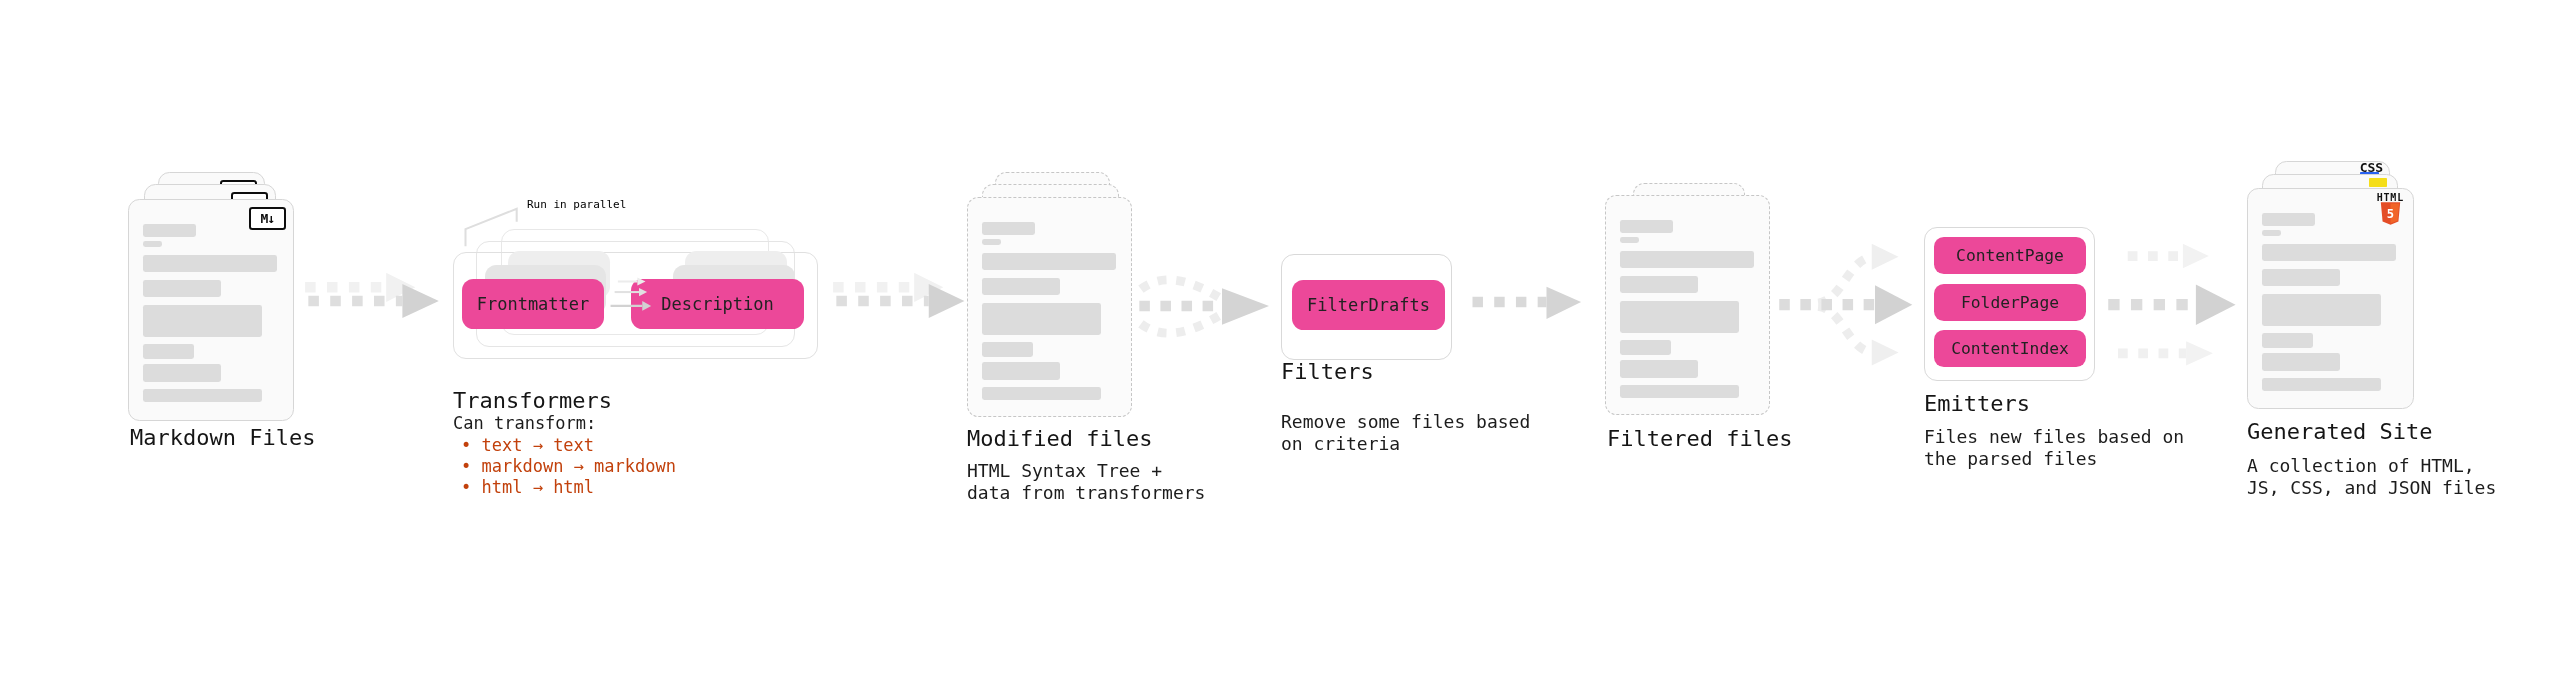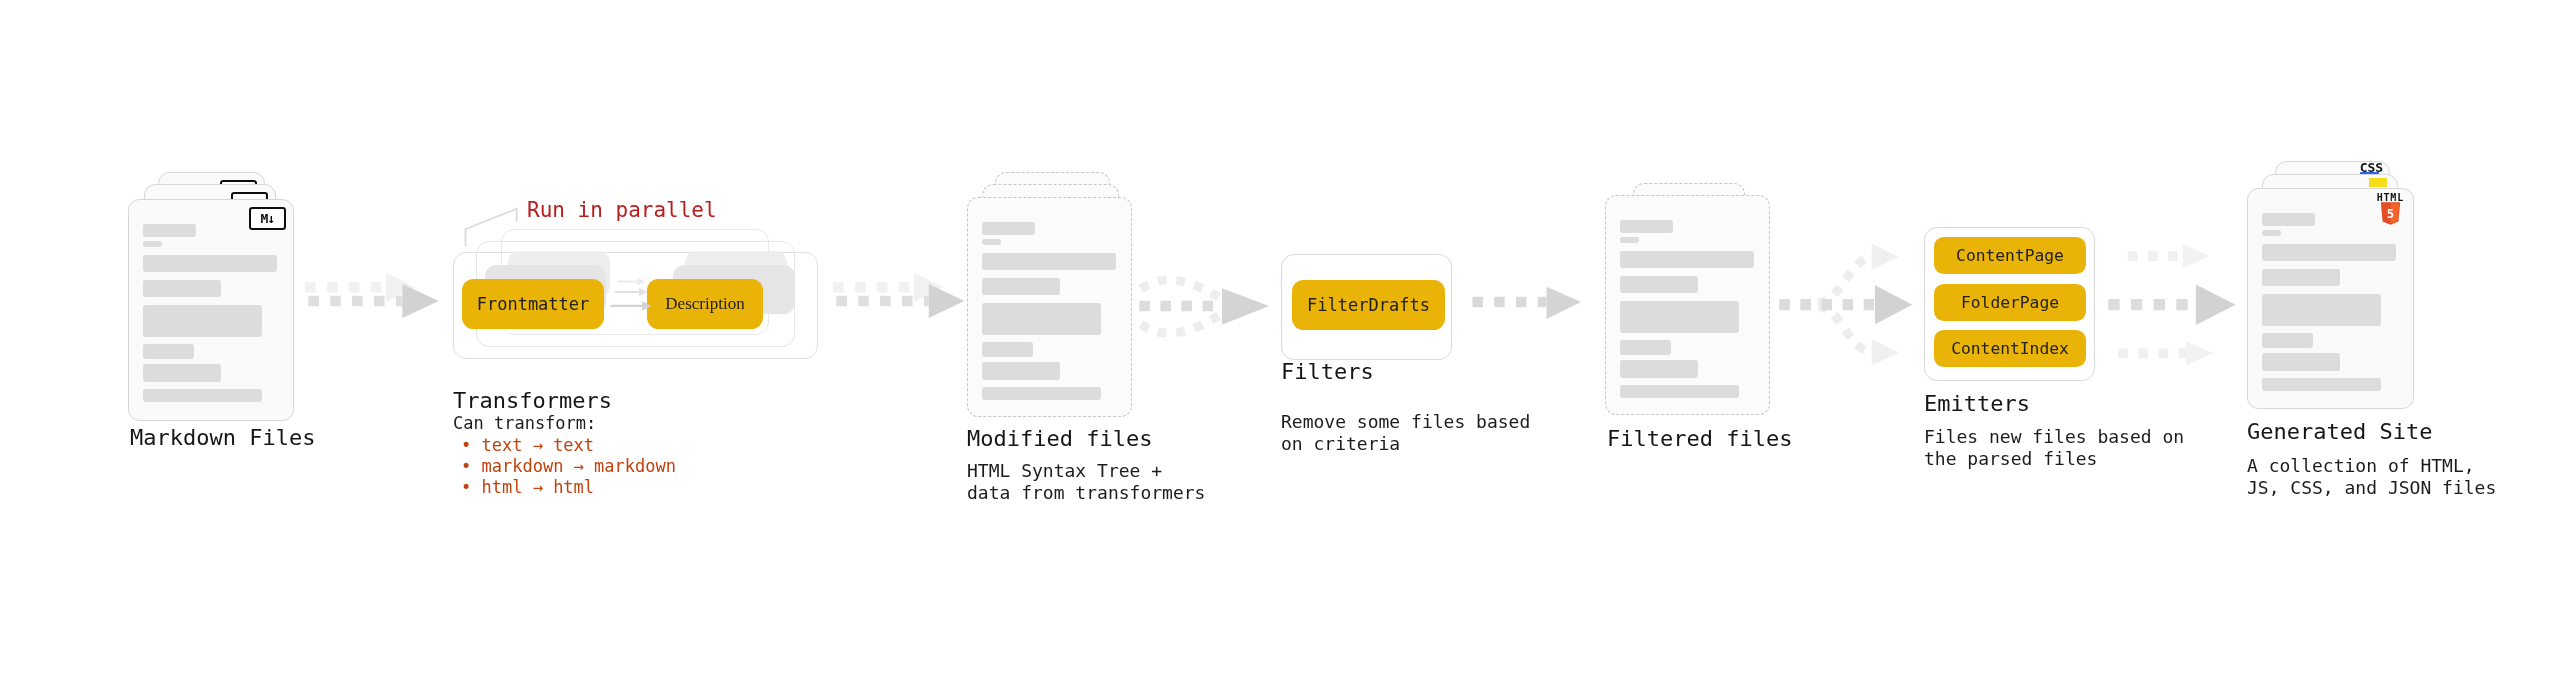--- a/index.html
+++ b/index.html
@@ -28,25 +28,25 @@
   .badge-css .bar{display:block;width:19.5px;height:3.3px;background:#2962f1;margin-top:0.8px;border-radius:0.8px;}
   .badge-js{position:absolute;top:3.3px;right:9.8px;width:18px;height:9px;background:#f5de19;border-radius:0.8px;}
   .badge-html{position:absolute;top:4.9px;right:9px;display:flex;flex-direction:column;align-items:center;}
   .badge-html .t{font-size:10px;font-weight:bold;letter-spacing:0.8px;color:#111;line-height:8.1px;}
   
   .stage-label{position:absolute;font-size:22px;line-height:24.4px;color:#151515;white-space:nowrap;}
   .stage-desc{position:absolute;font-size:18px;line-height:21.5px;color:#1c1c1c;white-space:nowrap;}
   .stage-desc span{display:block;}
   
   .t-box{position:absolute;border:1.6px solid #e3e3e3;border-radius:13px;box-sizing:border-box;background:transparent;}
-  .pill{position:absolute;background:#eab308;border-radius:11.4px;display:flex;align-items:center;justify-content:center;
+  .pill{position:absolute;background:#ec4899;border-radius:11.4px;display:flex;align-items:center;justify-content:center;
     font-size:17px;color:#222;}
   .pill.g1{background:#e5e5e5;}
   .pill.g2{background:#eeeeee;}
-  .annotation{position:absolute;font-size:21px;color:#b91c1c;white-space:nowrap;}
+  .annotation{position:absolute;font-size:11px;color:#000000;white-space:nowrap;}
   .rules{position:absolute;font-size:17px;line-height:21px;color:#c2410c;}
   .rules ul{margin:0;padding:0;list-style:none;}
   .rules li{white-space:nowrap;}
   .rules li::before{content:"• ";}
   .desc-title{position:absolute;font-size:17px;color:#1c1c1c;white-space:nowrap;}
   svg{position:absolute;overflow:visible;}
 </style>
 </head>
 <body>
 
@@ -81,21 +81,21 @@
   <div class="t-box" style="left:501px;top:229px;width:268px;height:106px;border-color:#e8e8e8;"></div>
   <div class="t-box" style="left:476px;top:241px;width:319px;height:106px;border-color:#e5e5e5;"></div>
   <div class="t-box" style="left:453px;top:252px;width:365px;height:107px;border-color:#e0e0e0;"></div>
 
   <div class="pill g2" style="left:508px;top:251px;width:102px;height:47px;"></div>
   <div class="pill g1" style="left:485px;top:265px;width:121px;height:49px;"></div>
   <div class="pill" style="left:462px;top:279px;width:142px;height:50px;">Frontmatter</div>
 
   <div class="pill g2" style="left:685px;top:251px;width:102px;height:47px;"></div>
   <div class="pill g1" style="left:673px;top:265px;width:122px;height:49px;"></div>
-  <div class="pill" style="left:647px;top:279px;width:116px;height:50px;font-family:Liberation Serif, serif;">Description</div>
+  <div class="pill" style="left:631px;top:279px;width:173px;height:50px;">Description</div>
 
   <svg style="left:608px;top:275px;" width="49" height="39" viewBox="0 0 60 48">
     <line x1="12" y1="8" x2="36" y2="8" stroke="#ececec" stroke-width="2.5"></line>
     <polygon points="36,3 36,13 46,8" fill="#ececec"></polygon>
     <line x1="8" y1="21" x2="38" y2="21" stroke="#e1e1e1" stroke-width="2.5"></line>
     <polygon points="38,16 38,26 48,21" fill="#e1e1e1"></polygon>
     <line x1="3" y1="38" x2="42" y2="38" stroke="#d2d2d2" stroke-width="2.5"></line>
     <polygon points="42,32 42,44 53,38" fill="#d2d2d2"></polygon>
   </svg>
 

